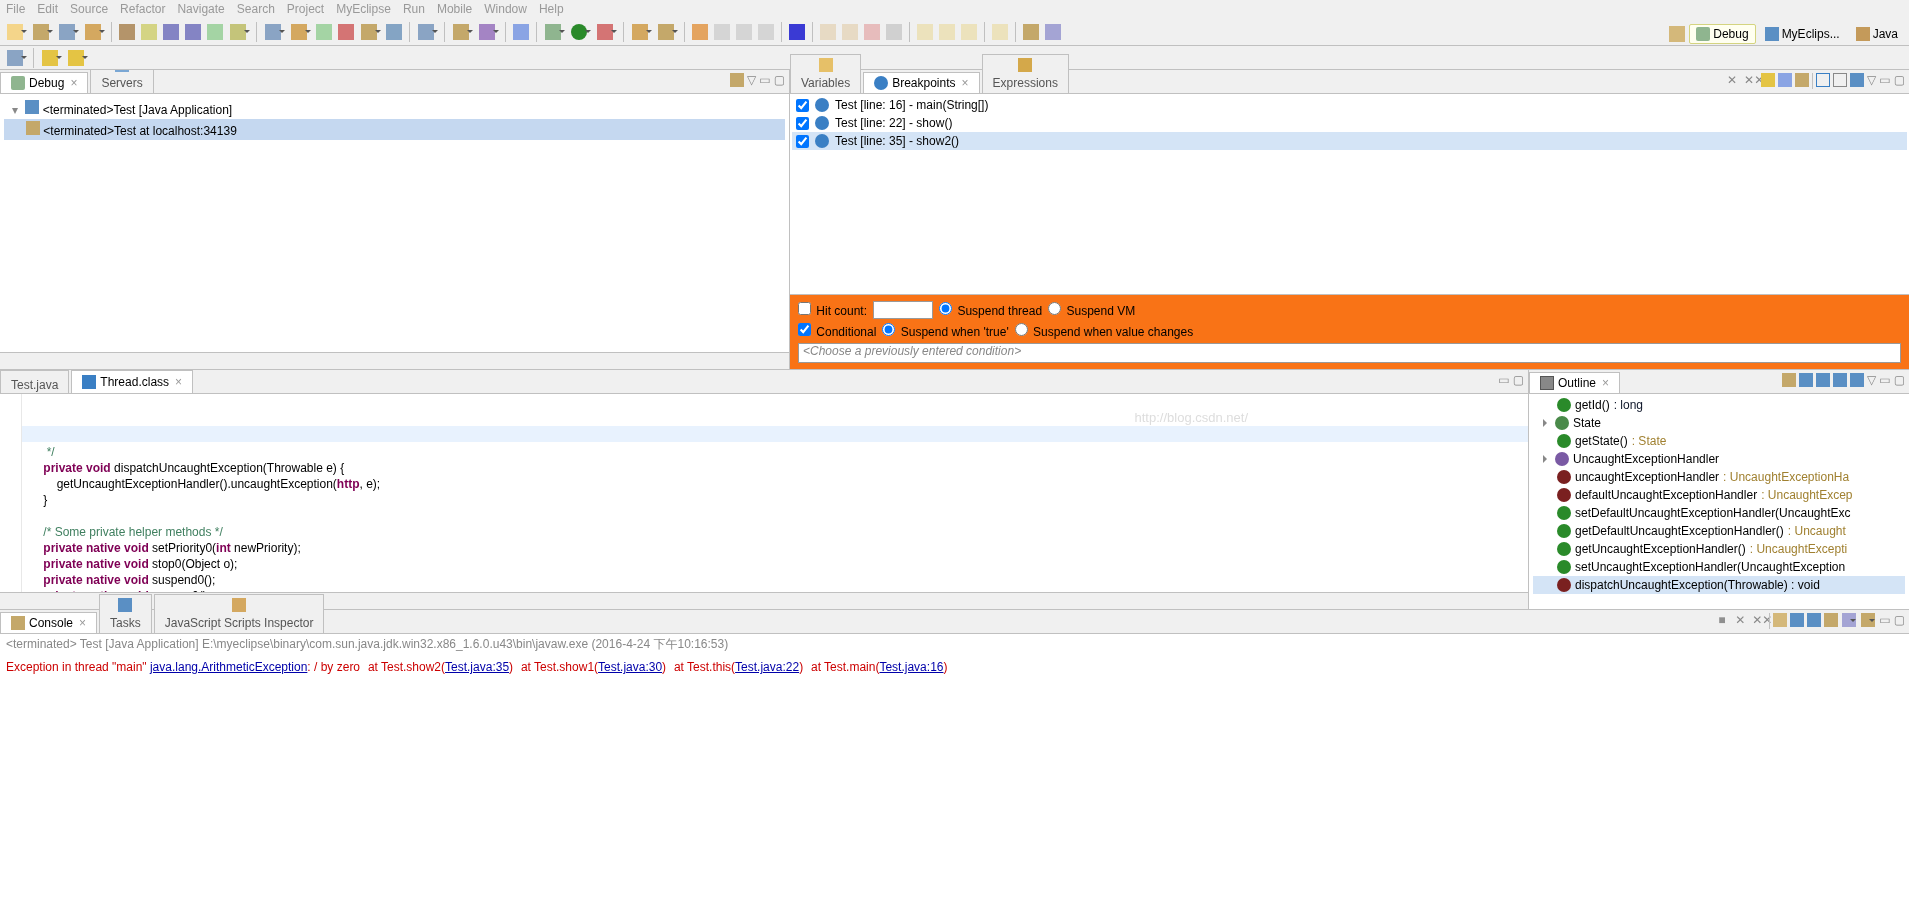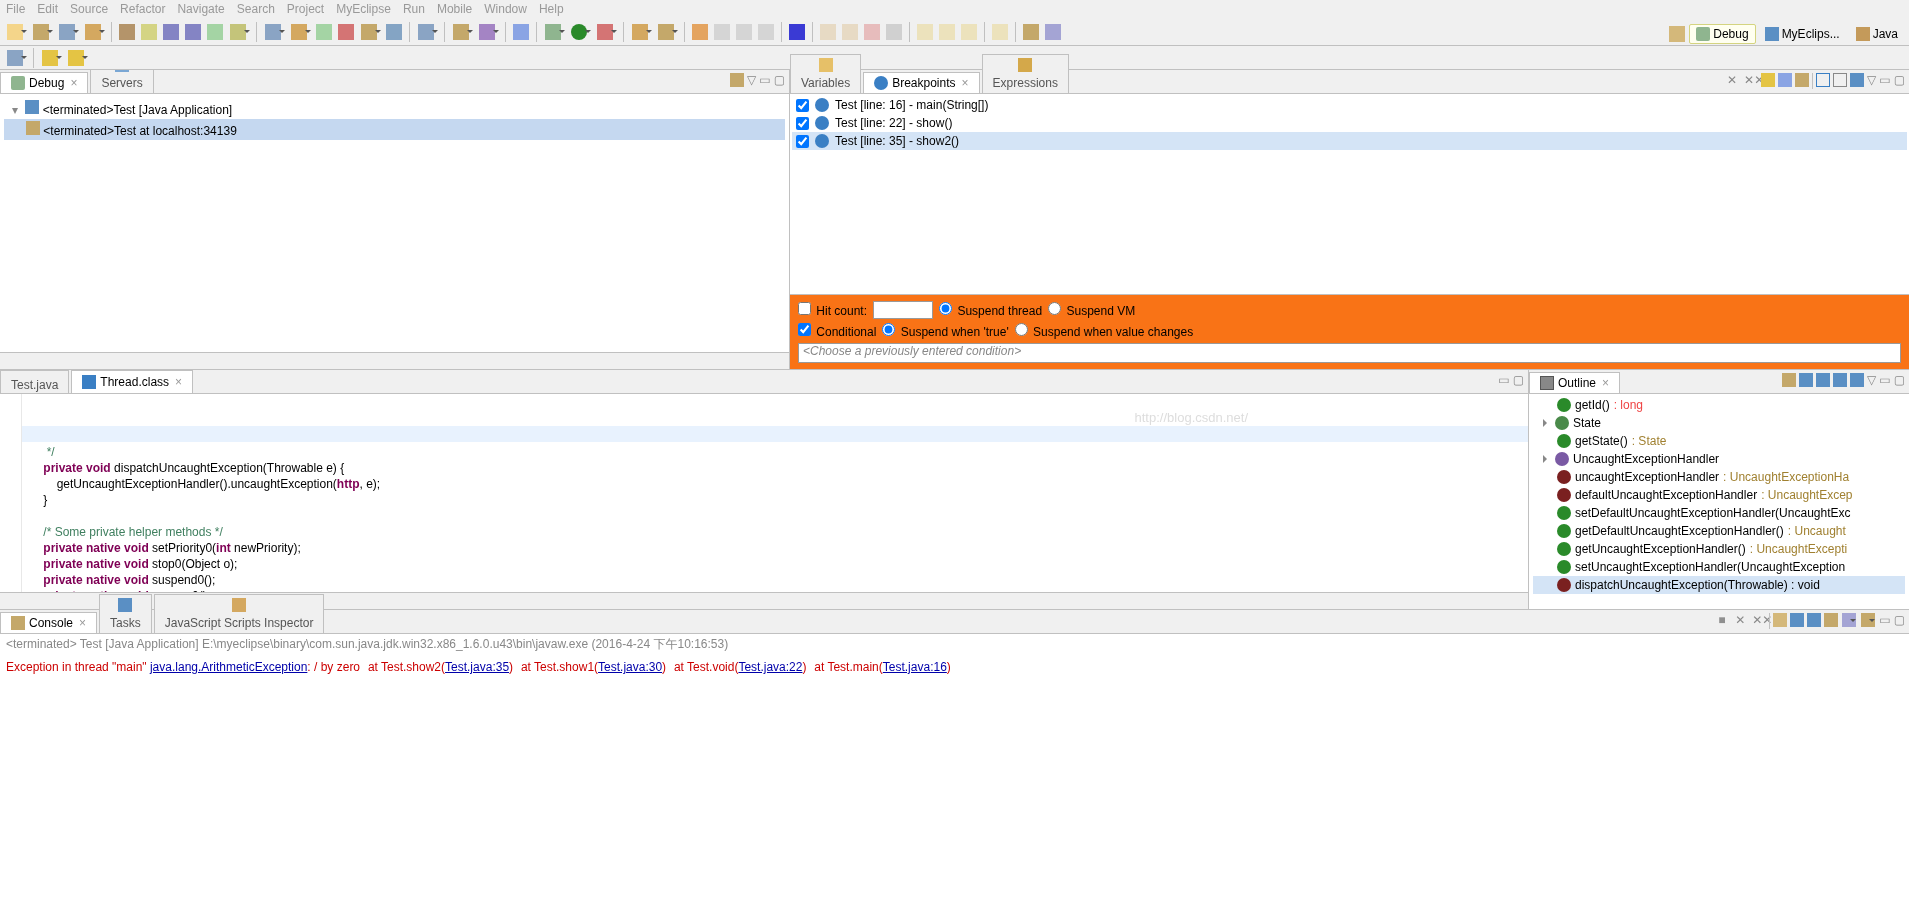--- a/index.html
+++ b/index.html
@@ -328,21 +328,21 @@
           <span class="tiny-icon" style="background:#5a8fc4"></span>
           <span style="color:#888">▽</span>
           <span style="color:#888">▭</span>
           <span style="color:#888">▢</span>
         </div>
       </div>
       <div class="outline-body">
         <div class="ol-row">
             <span class="ol-icon i-green"></span>
             <span>getId() </span>
-            <span style="color:#ef4444">: long</span>
+            <span style="color:#0f172a">: long</span>
           </div>
         <div class="ol-row" style="padding-left:10px">
             <span class="tri"></span>
             <span class="ol-icon i-cls"></span>
             <span>State</span>
           </div>
         <div class="ol-row">
             <span class="ol-icon i-green"></span>
             <span>getState() </span>
             <span style="color:#a08030">: State</span>
@@ -416,17 +416,17 @@
         <span class="tb-drop tiny-icon" style="background:#c4a86a"></span>
         <span style="color:#888">▭</span>
         <span style="color:#888">▢</span>
       </div>
     </div>
     <div class="con-head" style="padding:2px 6px">&lt;terminated&gt; Test [Java Application] E:\myeclipse\binary\com.sun.java.jdk.win32.x86_1.6.0.u43\bin\javaw.exe (2016-4-24 下午10:16:53)</div>
     <div class="console-body">
 <span class="con-err">Exception in thread "main" </span><span class="con-err con-link">java.lang.ArithmeticException</span><span class="con-err">: / by zero</span>
 <span class="con-err">        at Test.show2(</span><span class="con-link">Test.java:35</span><span class="con-err">)</span>
 <span class="con-err">        at Test.show1(</span><span class="con-link">Test.java:30</span><span class="con-err">)</span>
-<span class="con-err">        at Test.void(</span><span class="con-link">Test.java:22</span><span class="con-err">)</span>
+<span class="con-err">        at Test.this(</span><span class="con-link">Test.java:22</span><span class="con-err">)</span>
 <span class="con-err">        at Test.main(</span><span class="con-link">Test.java:16</span><span class="con-err">)</span>
     </div>
   </div>
 </div>
 
 </body></html>

